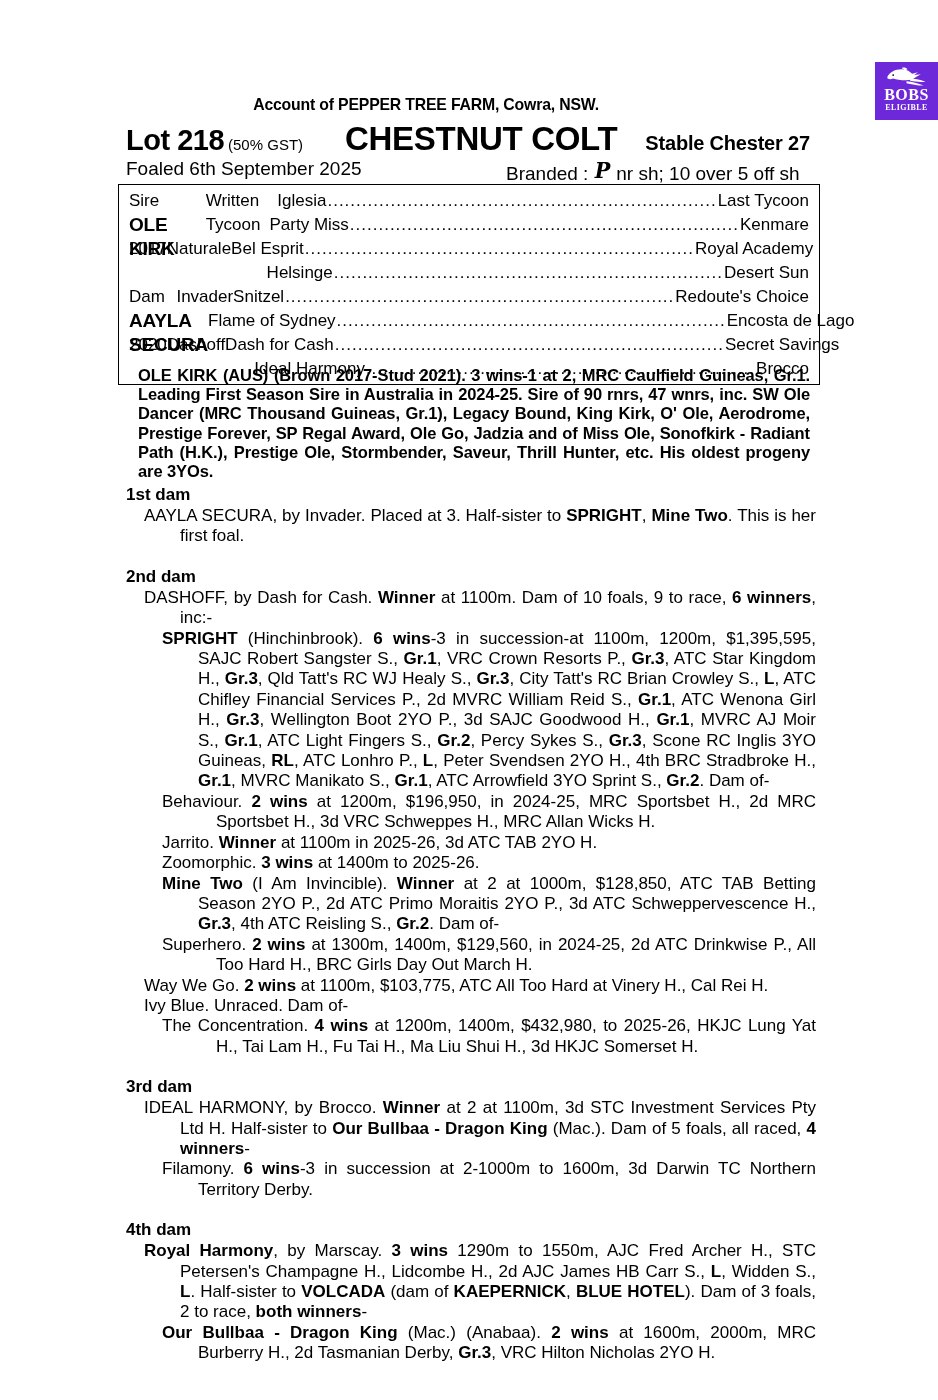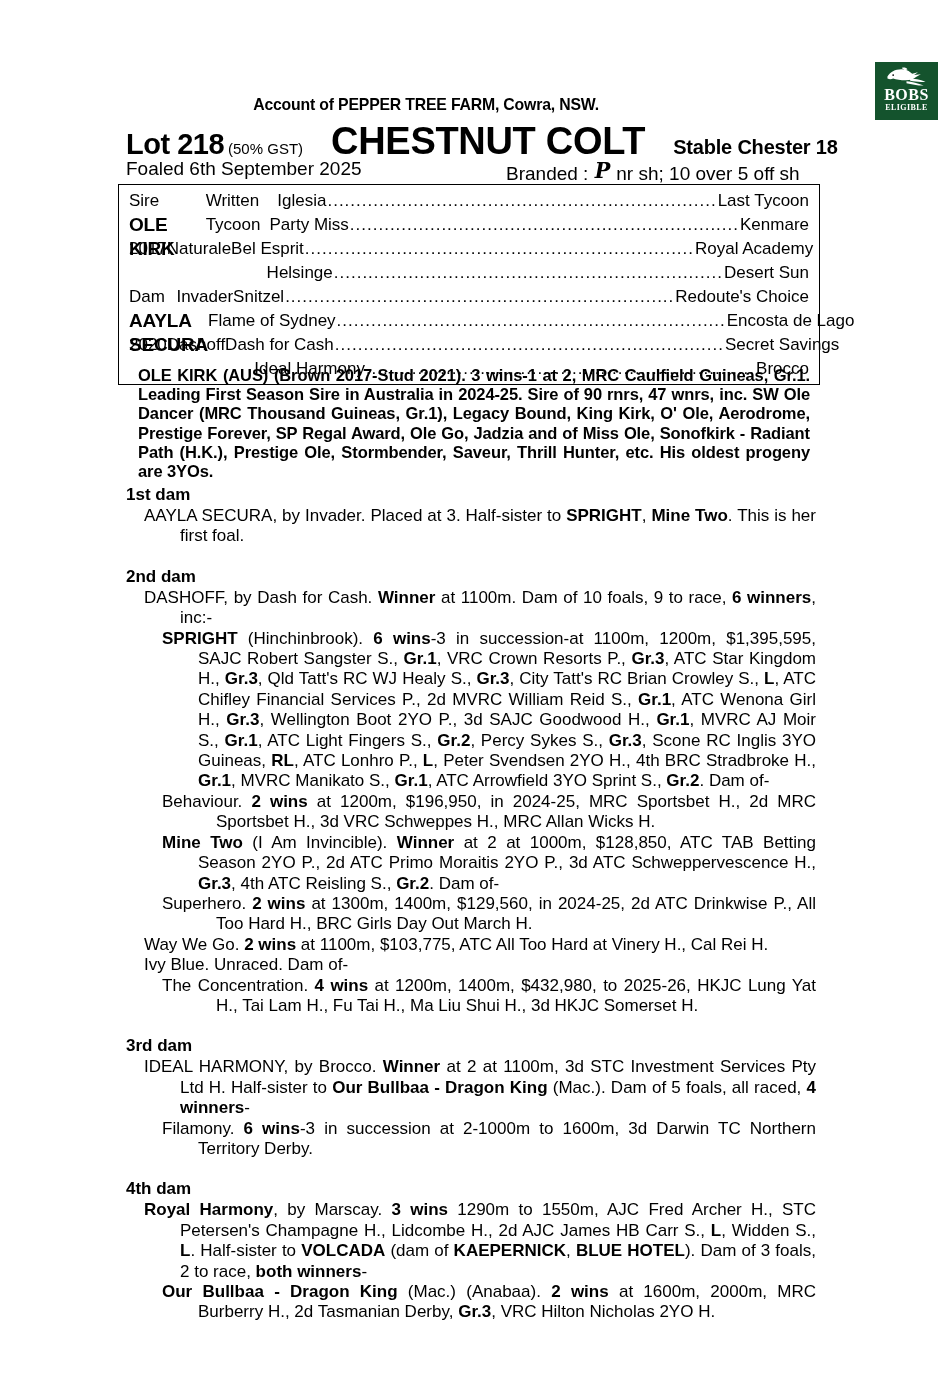--- a/index.html
+++ b/index.html
@@ -27,21 +27,21 @@
   .header {
     position: relative;
     padding: 0 120px 0 126px;
   }
   .bobs-logo {
     position: absolute;
     top: 62px;
     right: 0px;
     width: 63px;
     height: 58px;
-    background: #14532d;
+    background: #6d28d9;
     display: block;
   }
   .bobs-inner {
     width: 100%;
     height: 100%;
     position: relative;
   }
   .bobs-horse {
     position: absolute;
     top: 5px;
@@ -103,24 +103,24 @@
     letter-spacing: -0.5px;
     vertical-align: baseline;
   }
   .lot-gst {
     font-size: 15px;
     font-weight: normal;
     vertical-align: baseline;
     margin-left: 4px;
   }
   .lot-title {
-    font-size: 38px;
+    font-size: 33px;
     font-weight: bold;
     letter-spacing: -0.3px;
-    margin-left: 28px;
+    margin-left: 42px;
     vertical-align: baseline;
   }
   .stable {
     font-size: 20px;
     font-weight: bold;
     letter-spacing: -0.2px;
     margin-left: 28px;
     vertical-align: baseline;
   }
 
@@ -247,21 +247,21 @@
           <circle cx="22" cy="17" r="1.8" fill="#000000"></circle>
         </svg>
         <div class="bobs-text">BOBS</div>
         <div class="bobs-sub">ELIGIBLE</div>
       </div>
     </div>
 
     <div class="account-line">Account of PEPPER TREE FARM, Cowra, NSW.</div>
 
     <div class="lot-line">
-      <span class="lot-number">Lot 218</span><span class="lot-gst">(50% GST)</span><span class="lot-title">CHESTNUT COLT</span><span class="stable">Stable Chester 18</span>
+      <span class="lot-number">Lot 218</span><span class="lot-gst">(50% GST)</span><span class="lot-title">CHESTNUT COLT</span><span class="stable">Stable Chester 27</span>
     </div>
 
     <div class="foaled-line">
       <span>Foaled 6th September 2025</span>
       <span class="branded"><span>Branded :</span> <span class="brand-glyph">P</span> <span>nr sh; 10 over 5 off sh</span></span>
     </div>
   </div>
 
   <div class="ped-table">
 
@@ -369,21 +369,23 @@
     <div class="dam-head first">1st dam</div>
     <div class="entry hang0"><span>AAYLA SECURA, by Invader. Placed at 3. Half-sister to </span><b>SPRIGHT</b><span>, </span><b>Mine Two</b><span>. This is her first foal.</span></div>
 
     <div class="dam-head">2nd dam</div>
     <div class="entry hang0"><span>DASHOFF, by Dash for Cash. </span><b>Winner</b><span> at 1100m. Dam of 10 foals, 9 to race, </span><b>6 winners</b><span>, inc:-</span></div>
 
     <div class="entry lvl1"><b>SPRIGHT</b><span> (Hinchinbrook). </span><b>6 wins</b><span>-3 in succession-at 1100m, 1200m, $1,395,595, SAJC Robert Sangster S., </span><b>Gr.1</b><span>, VRC Crown Resorts P., </span><b>Gr.3</b><span>, ATC Star Kingdom H., </span><b>Gr.3</b><span>, Qld Tatt's RC WJ Healy S., </span><b>Gr.3</b><span>, City Tatt's RC Brian Crowley S., </span><b>L</b><span>, ATC Chifley Financial Services P., 2d MVRC William Reid S., </span><b>Gr.1</b><span>, ATC Wenona Girl H., </span><b>Gr.3</b><span>, Wellington Boot 2YO P., 3d SAJC Goodwood H., </span><b>Gr.1</b><span>, MVRC AJ Moir S., </span><b>Gr.1</b><span>, ATC Light Fingers S., </span><b>Gr.2</b><span>, Percy Sykes S., </span><b>Gr.3</b><span>, Scone RC Inglis 3YO Guineas, </span><b>RL</b><span>, ATC Lonhro P., </span><b>L</b><span>, Peter Svendsen 2YO H., 4th BRC Stradbroke H., </span><b>Gr.1</b><span>, MVRC Manikato S., </span><b>Gr.1</b><span>, ATC Arrowfield 3YO Sprint S., </span><b>Gr.2</b><span>. Dam of-</span></div>
 
     <div class="entry lvl2"><span>Behaviour. </span><b>2 wins</b><span> at 1200m, $196,950, in 2024-25, MRC Sportsbet H., 2d MRC Sportsbet H., 3d VRC Schweppes H., MRC Allan Wicks H.</span></div>
 
-
+    <div class="entry lvl2 nojust"><span>Jarrito. </span><b>Winner</b><span> at 1100m in 2025-26, 3d ATC TAB 2YO H.</span></div>
+
+    <div class="entry lvl2 nojust"><span>Zoomorphic. </span><b>3 wins</b><span> at 1400m to 2025-26.</span></div>
 
     <div class="entry lvl1"><b>Mine Two</b><span> (I Am Invincible). </span><b>Winner</b><span> at 2 at 1000m, $128,850, ATC TAB Betting Season 2YO P., 2d ATC Primo Moraitis 2YO P., 3d ATC Schweppervescence H., </span><b>Gr.3</b><span>, 4th ATC Reisling S., </span><b>Gr.2</b><span>. Dam of-</span></div>
 
     <div class="entry lvl2"><span>Superhero. </span><b>2 wins</b><span> at 1300m, 1400m, $129,560, in 2024-25, 2d ATC Drinkwise P., All Too Hard H., BRC Girls Day Out March H.</span></div>
 
     <div class="entry hang0 nojust"><span>Way We Go. </span><b>2 wins</b><span> at 1100m, $103,775, ATC All Too Hard at Vinery H., Cal Rei H.</span></div>
 
     <div class="entry hang0 nojust">Ivy Blue. Unraced. Dam of-</div>
 
     <div class="entry lvl2"><span>The Concentration. </span><b>4 wins</b><span> at 1200m, 1400m, $432,980, to 2025-26, HKJC Lung Yat H., Tai Lam H., Fu Tai H., Ma Liu Shui H., 3d HKJC Somerset H.</span></div>

